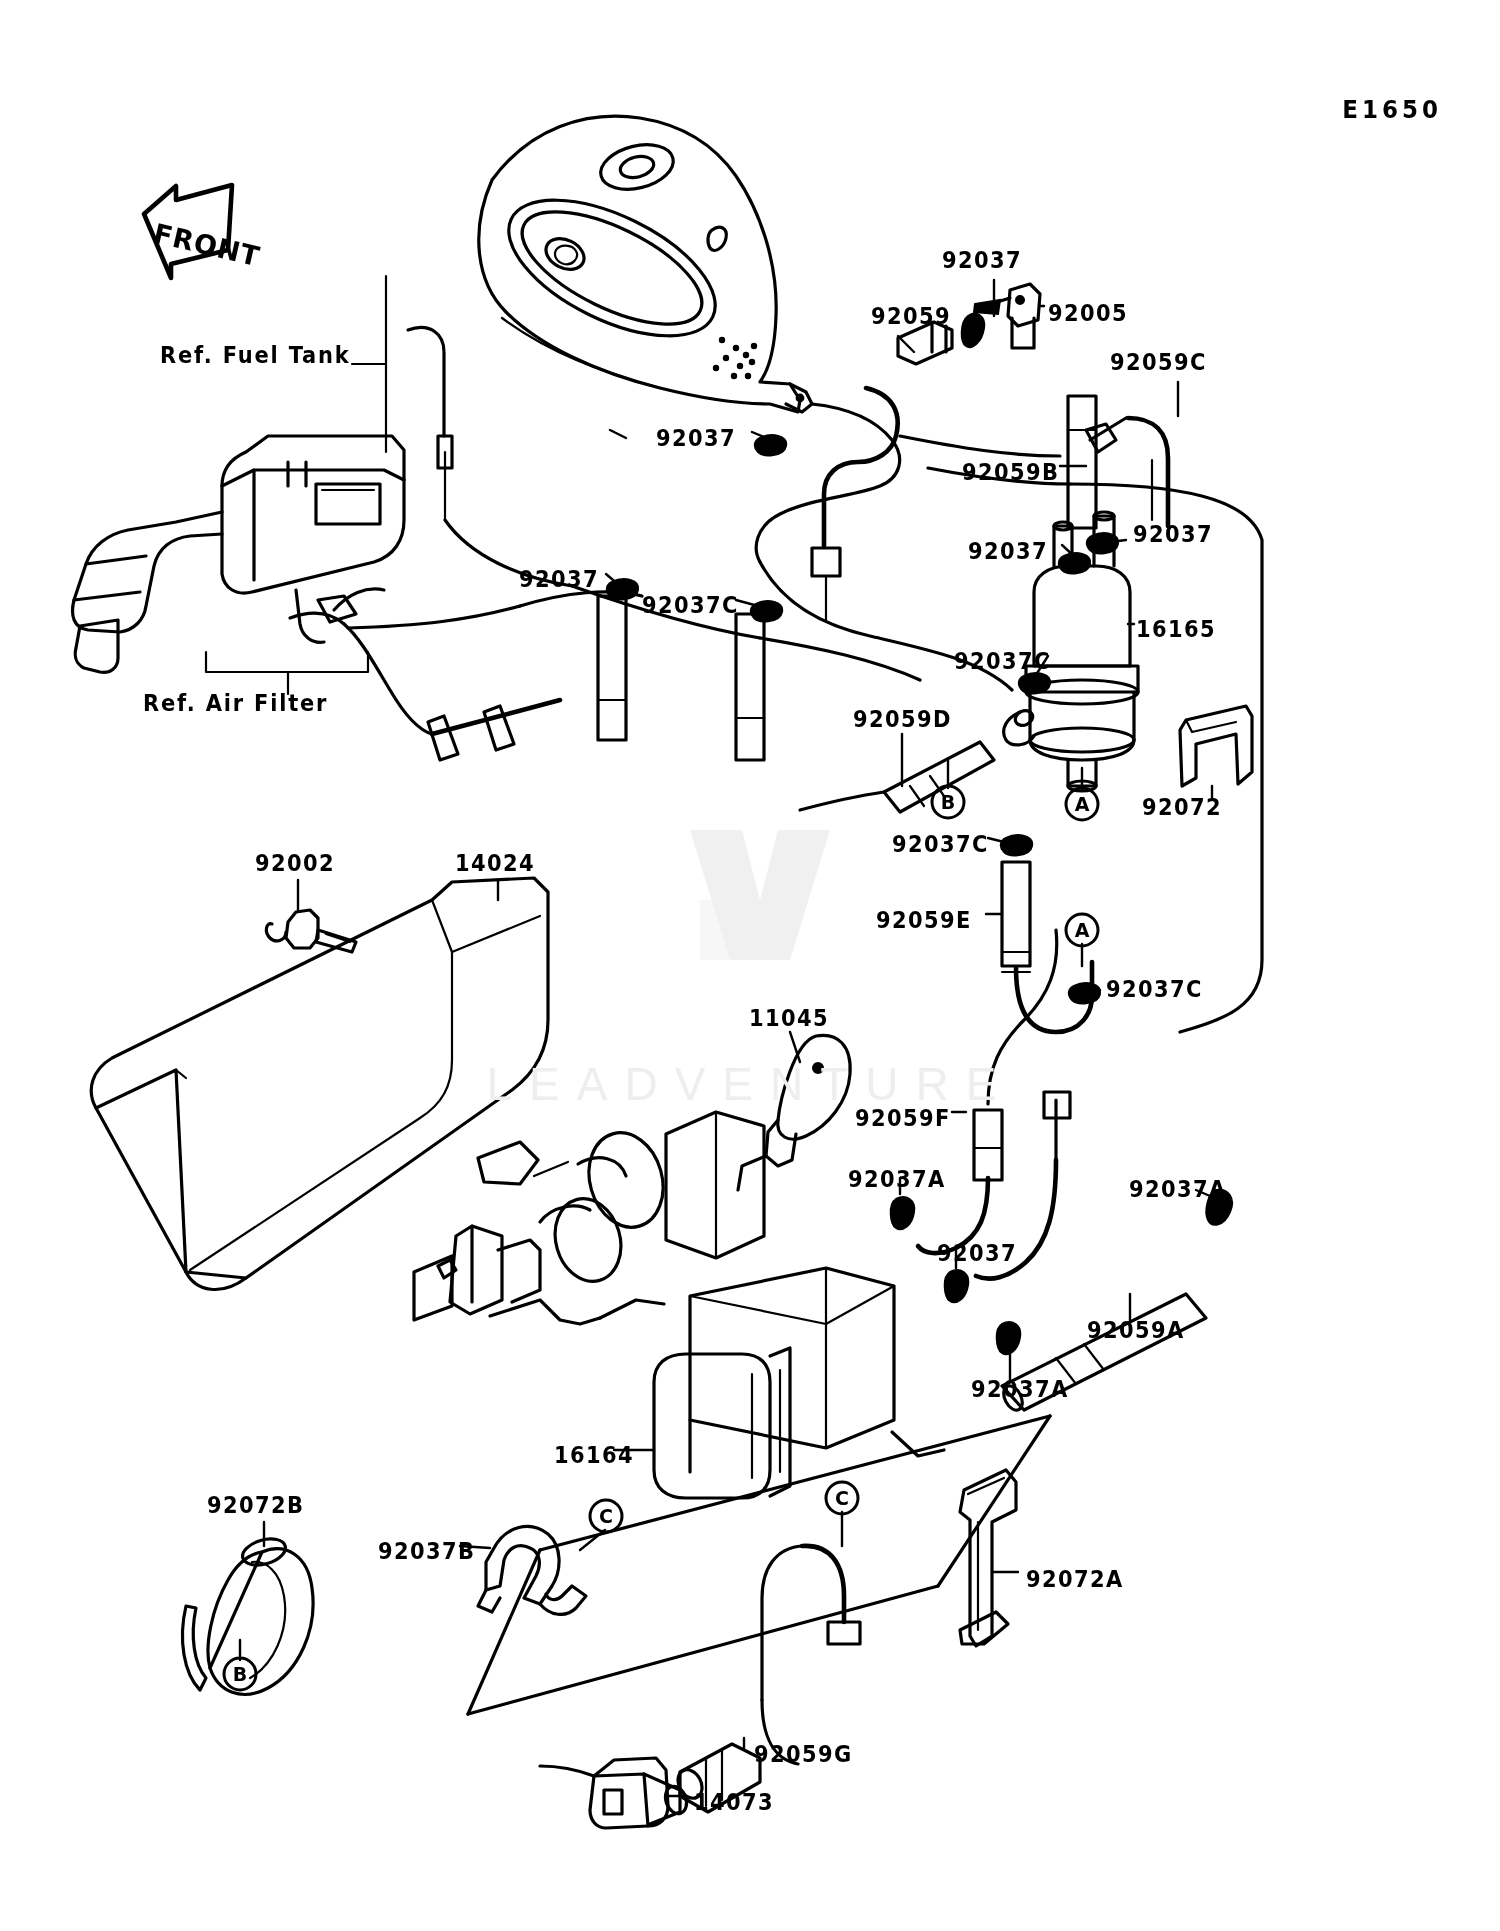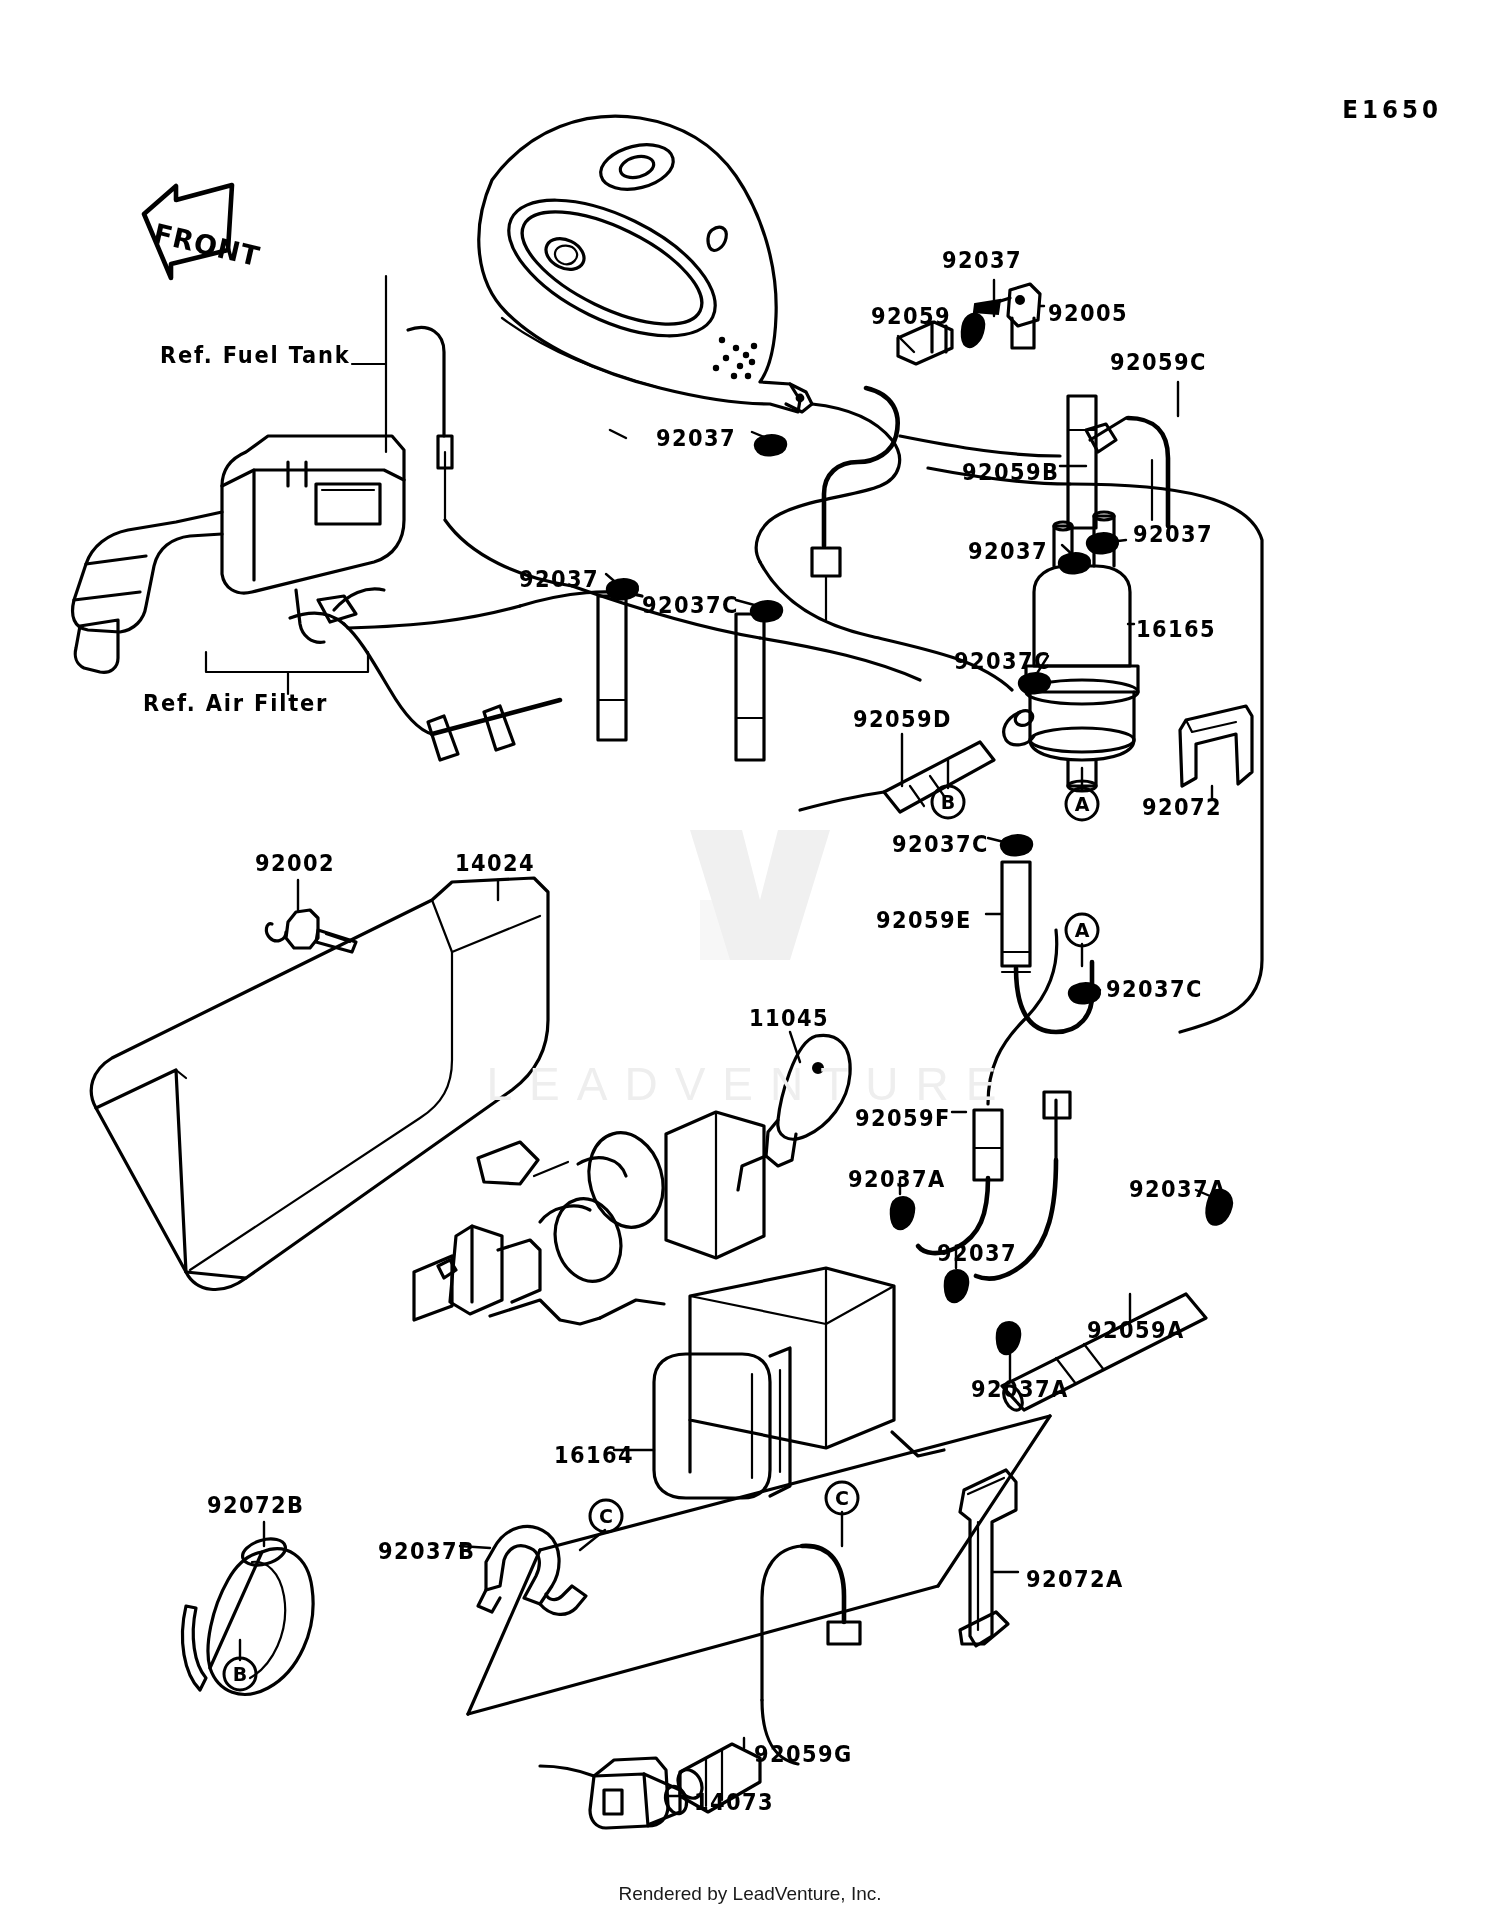--- a/index.html
+++ b/index.html
@@ -568,14 +568,13 @@
   <div class="lbl" style="left:1129px; top:1179px;">92037A</div>
   <div class="lbl" style="left:1087px; top:1320px;">92059A</div>
   <div class="lbl" style="left:971px;  top:1379px;">92037A</div>
   <div class="lbl" style="left:554px;  top:1445px;">16164</div>
   <div class="lbl" style="left:207px;  top:1495px;">92072B</div>
   <div class="lbl" style="left:378px;  top:1541px;">92037B</div>
   <div class="lbl" style="left:1026px; top:1569px;">92072A</div>
   <div class="lbl" style="left:754px;  top:1744px;">92059G</div>
   <div class="lbl" style="left:694px;  top:1792px;">14073</div>
 
-  <div id="footer">Rendered by LeadVenture, Inc.</div>
 </div>
 
 </body></html>

